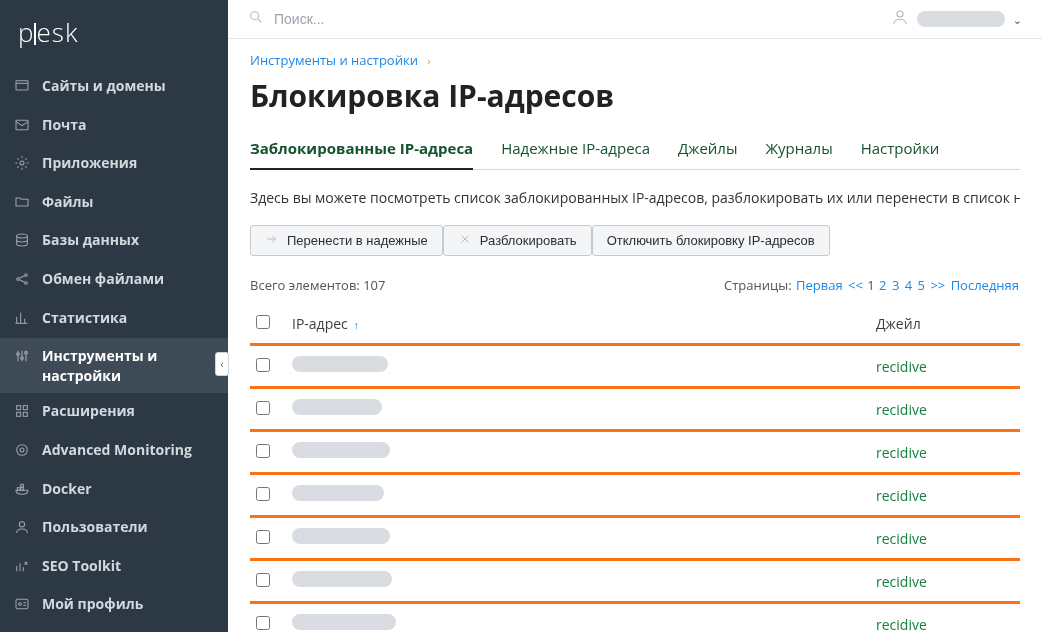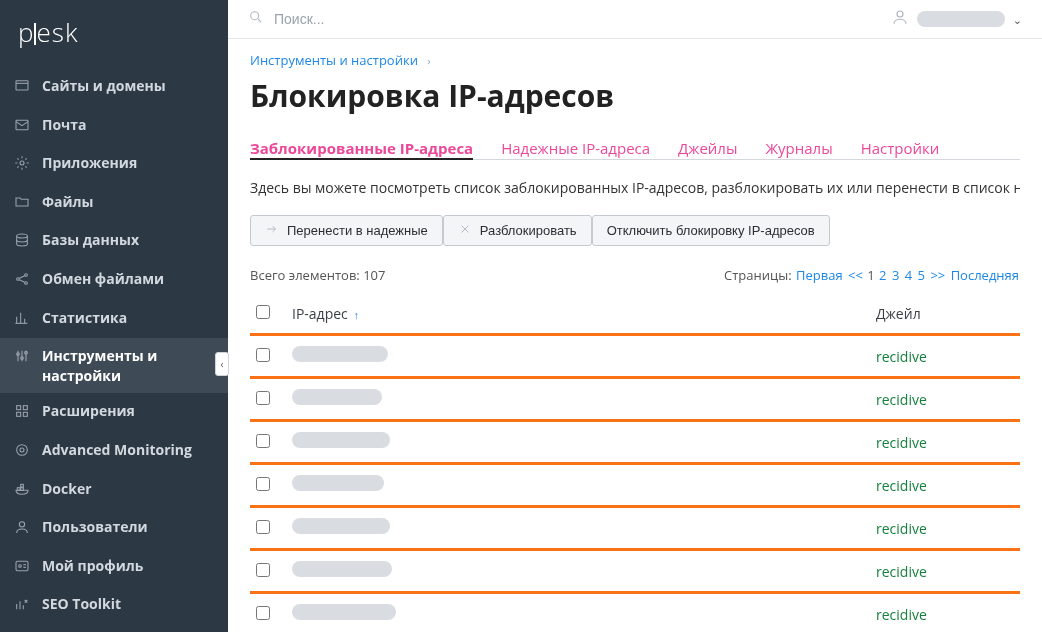--- a/index.html
+++ b/index.html
@@ -36,21 +36,21 @@
   .user-chevron { font-size: 11px; color: #555; }
 
   
   .content { padding: 12px 22px 24px 22px; overflow: auto; flex: 1; }
   .breadcrumb { font-size: 13px; margin-bottom: 6px; }
   .breadcrumb a { color: #1e88e5; text-decoration: none; }
   .breadcrumb .sep { color: #9aa3ad; margin-left: 6px; font-size: 11px; }
   .page-title { font-size: 30px; font-weight: 700; color: #222; margin-bottom: 22px; }
 
   .tabs { display: flex; gap: 28px; border-bottom: 1px solid #d4d8dc; margin-bottom: 18px; }
-  .tab { padding-bottom: 0; color: #ec4899; cursor: pointer; font-size: 15px; }
+  .tab { padding-bottom: 10px; color: #14532d; cursor: pointer; font-size: 15px; }
   .tab.active { font-weight: 700; border-bottom: 2px solid #222; margin-bottom: -1px; }
 
   .descr { font-size: 14px; color: #333; margin-bottom: 18px; white-space: nowrap; overflow: hidden; }
 
   .toolbar { display: flex; margin-bottom: 20px; }
   .btn { display: inline-flex; align-items: center; gap: 8px; background: #f4f5f7; border: 1px solid #c5cad0; border-radius: 3px; padding: 6px 14px; font-size: 13px; color: #2b2f33; cursor: pointer; }
   .btn svg { width: 14px; height: 14px; stroke: #6a737d; fill: none; }
 
   .meta-row { display: flex; justify-content: space-between; align-items: center; font-size: 13px; color: #555; margin-bottom: 10px; }
   .pager { color: #555; }
@@ -169,35 +169,35 @@
       </li>
       <li>
         <span><svg class="nicon" viewBox="0 0 24 24" style="stroke:#aeb6bf;fill:none;stroke-width:1.6">
             <circle cx="12" cy="8" r="4"></circle>
             <path d="M4 21c0-4 4-6 8-6s8 2 8 6"></path>
           </svg></span>
         <span class="nlabel">Пользователи</span>
       </li>
       <li>
         <span><svg class="nicon" viewBox="0 0 24 24" style="stroke:#aeb6bf;fill:none;stroke-width:1.6">
+            <line x1="4" y1="20" x2="4" y2="12"></line>
+            <line x1="9" y1="20" x2="9" y2="8"></line>
+            <line x1="14" y1="20" x2="14" y2="14"></line>
+            <path d="M16 6l4 4M20 6l-4 4"></path>
+          </svg></span>
+        <span class="nlabel">SEO Toolkit</span>
+      </li>
+      <li>
+        <span><svg class="nicon" viewBox="0 0 24 24" style="stroke:#aeb6bf;fill:none;stroke-width:1.6">
             <rect x="3" y="5" width="18" height="14" rx="2"></rect>
             <circle cx="9" cy="12" r="2"></circle>
             <line x1="14" y1="10" x2="18" y2="10"></line>
             <line x1="14" y1="14" x2="18" y2="14"></line>
           </svg></span>
         <span class="nlabel">Мой профиль</span>
-      </li>
-      <li>
-        <span><svg class="nicon" viewBox="0 0 24 24" style="stroke:#aeb6bf;fill:none;stroke-width:1.6">
-            <line x1="4" y1="20" x2="4" y2="12"></line>
-            <line x1="9" y1="20" x2="9" y2="8"></line>
-            <line x1="14" y1="20" x2="14" y2="14"></line>
-            <path d="M16 6l4 4M20 6l-4 4"></path>
-          </svg></span>
-        <span class="nlabel">SEO Toolkit</span>
       </li>
     </ul>
 </aside>
 
 <div class="collapse-notch">
   <span>‹</span>
 </div>
 
 <main class="main">
   <div class="topbar">

